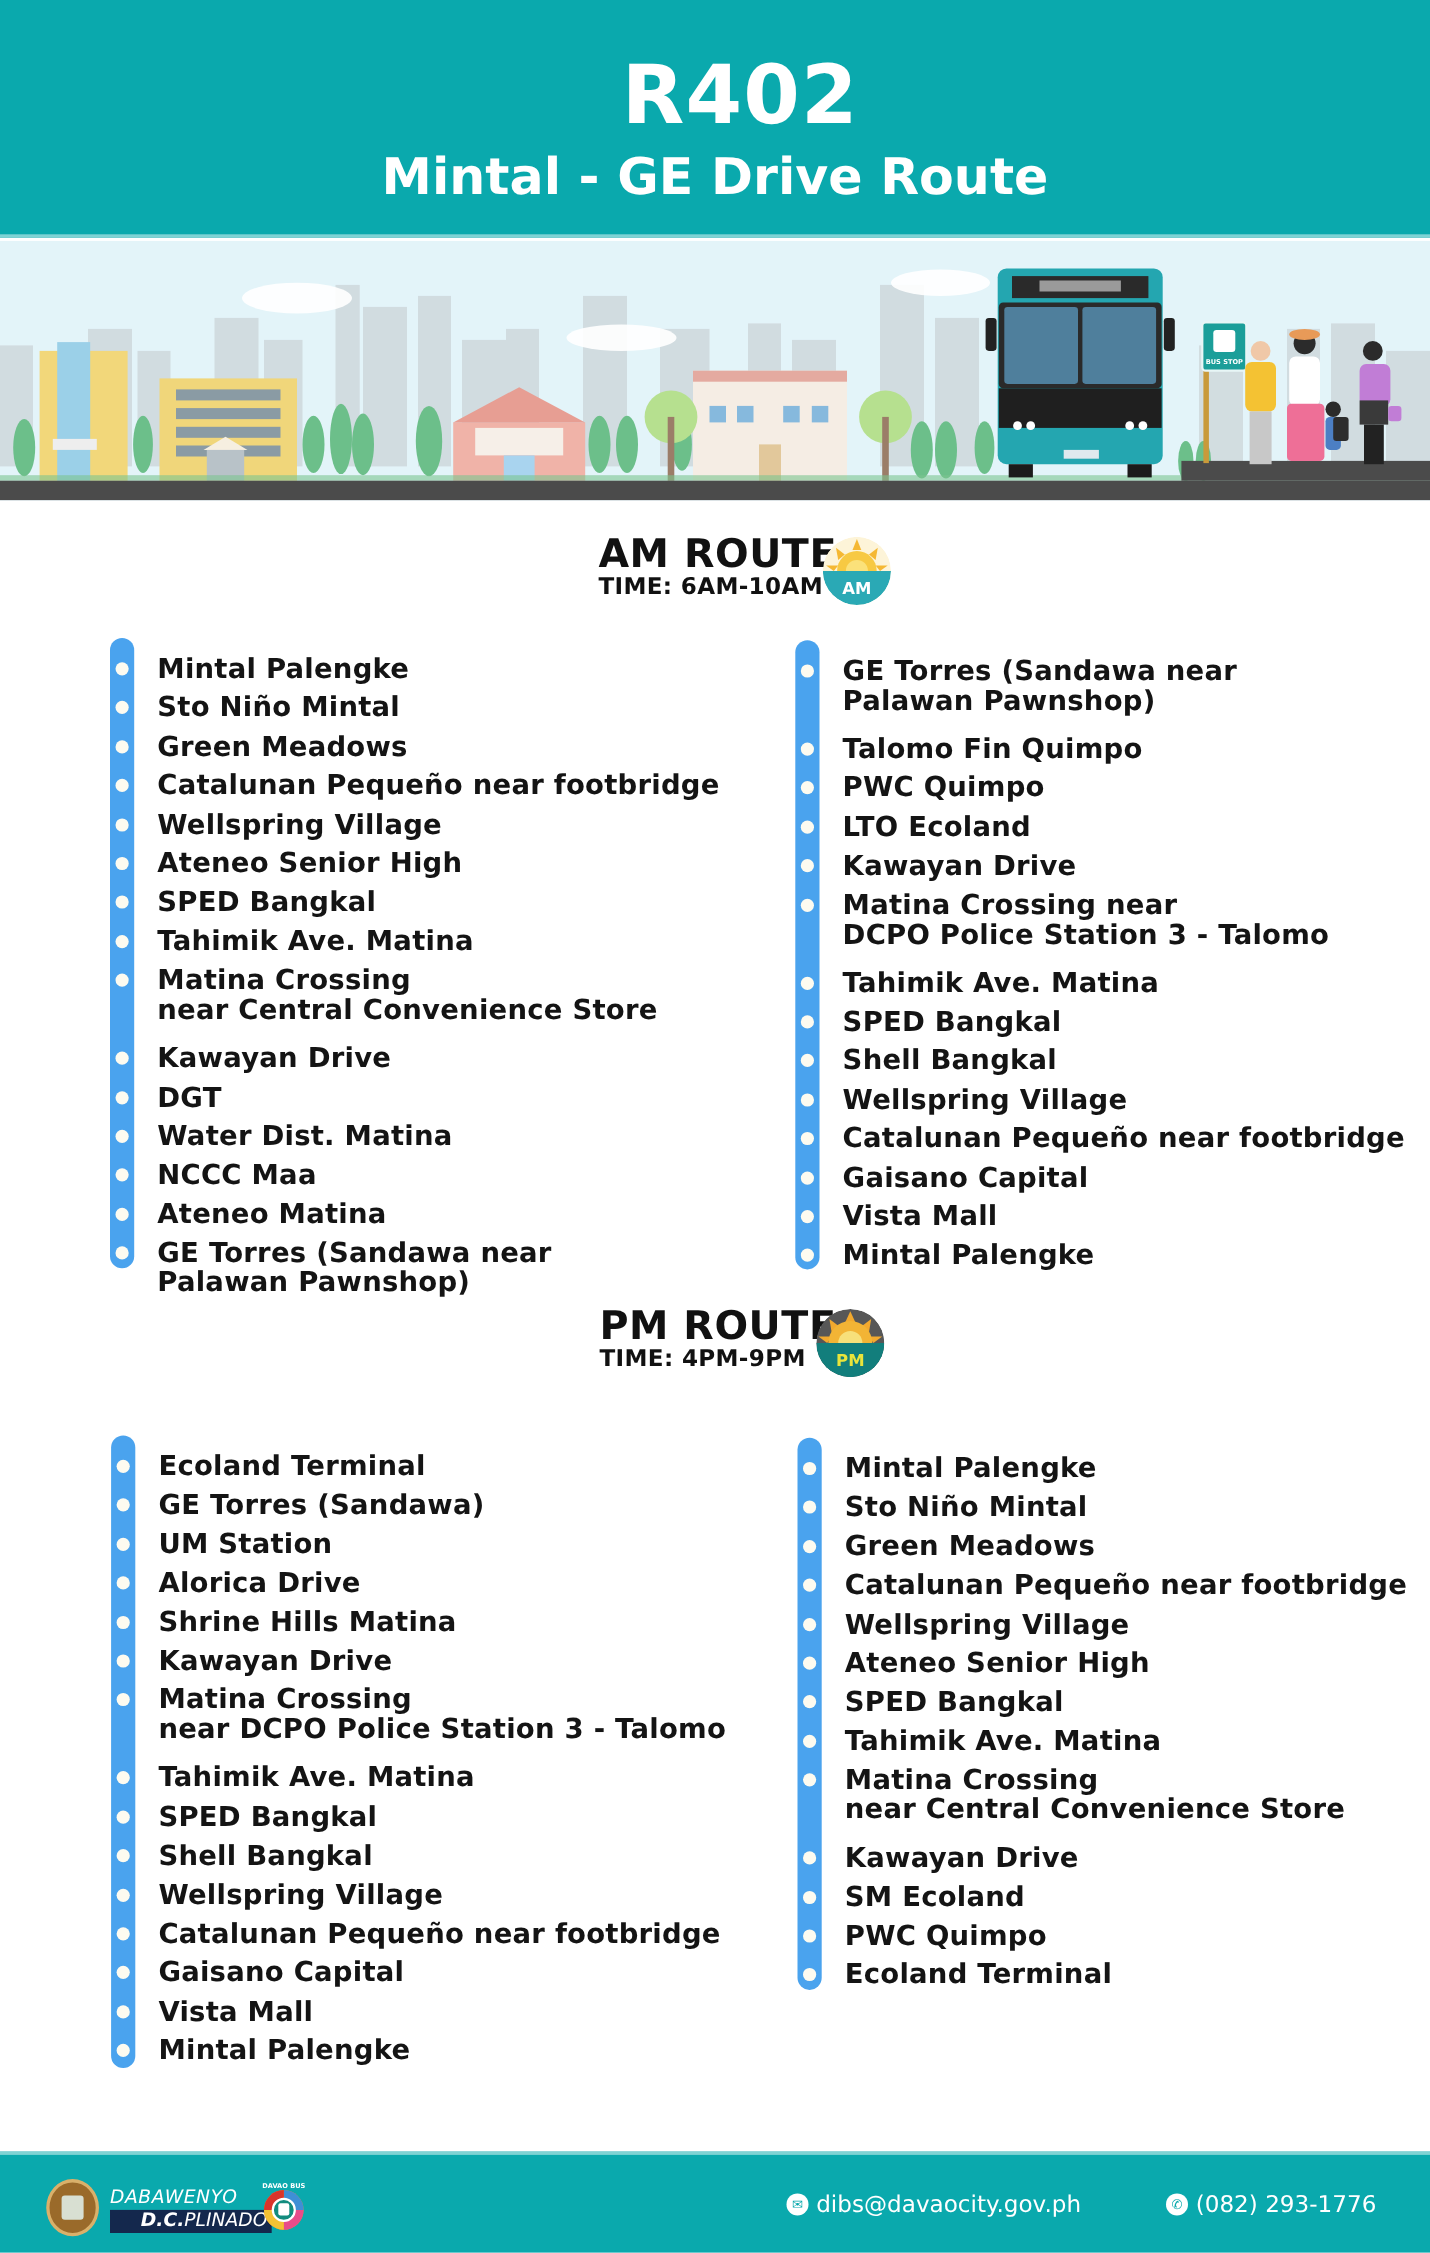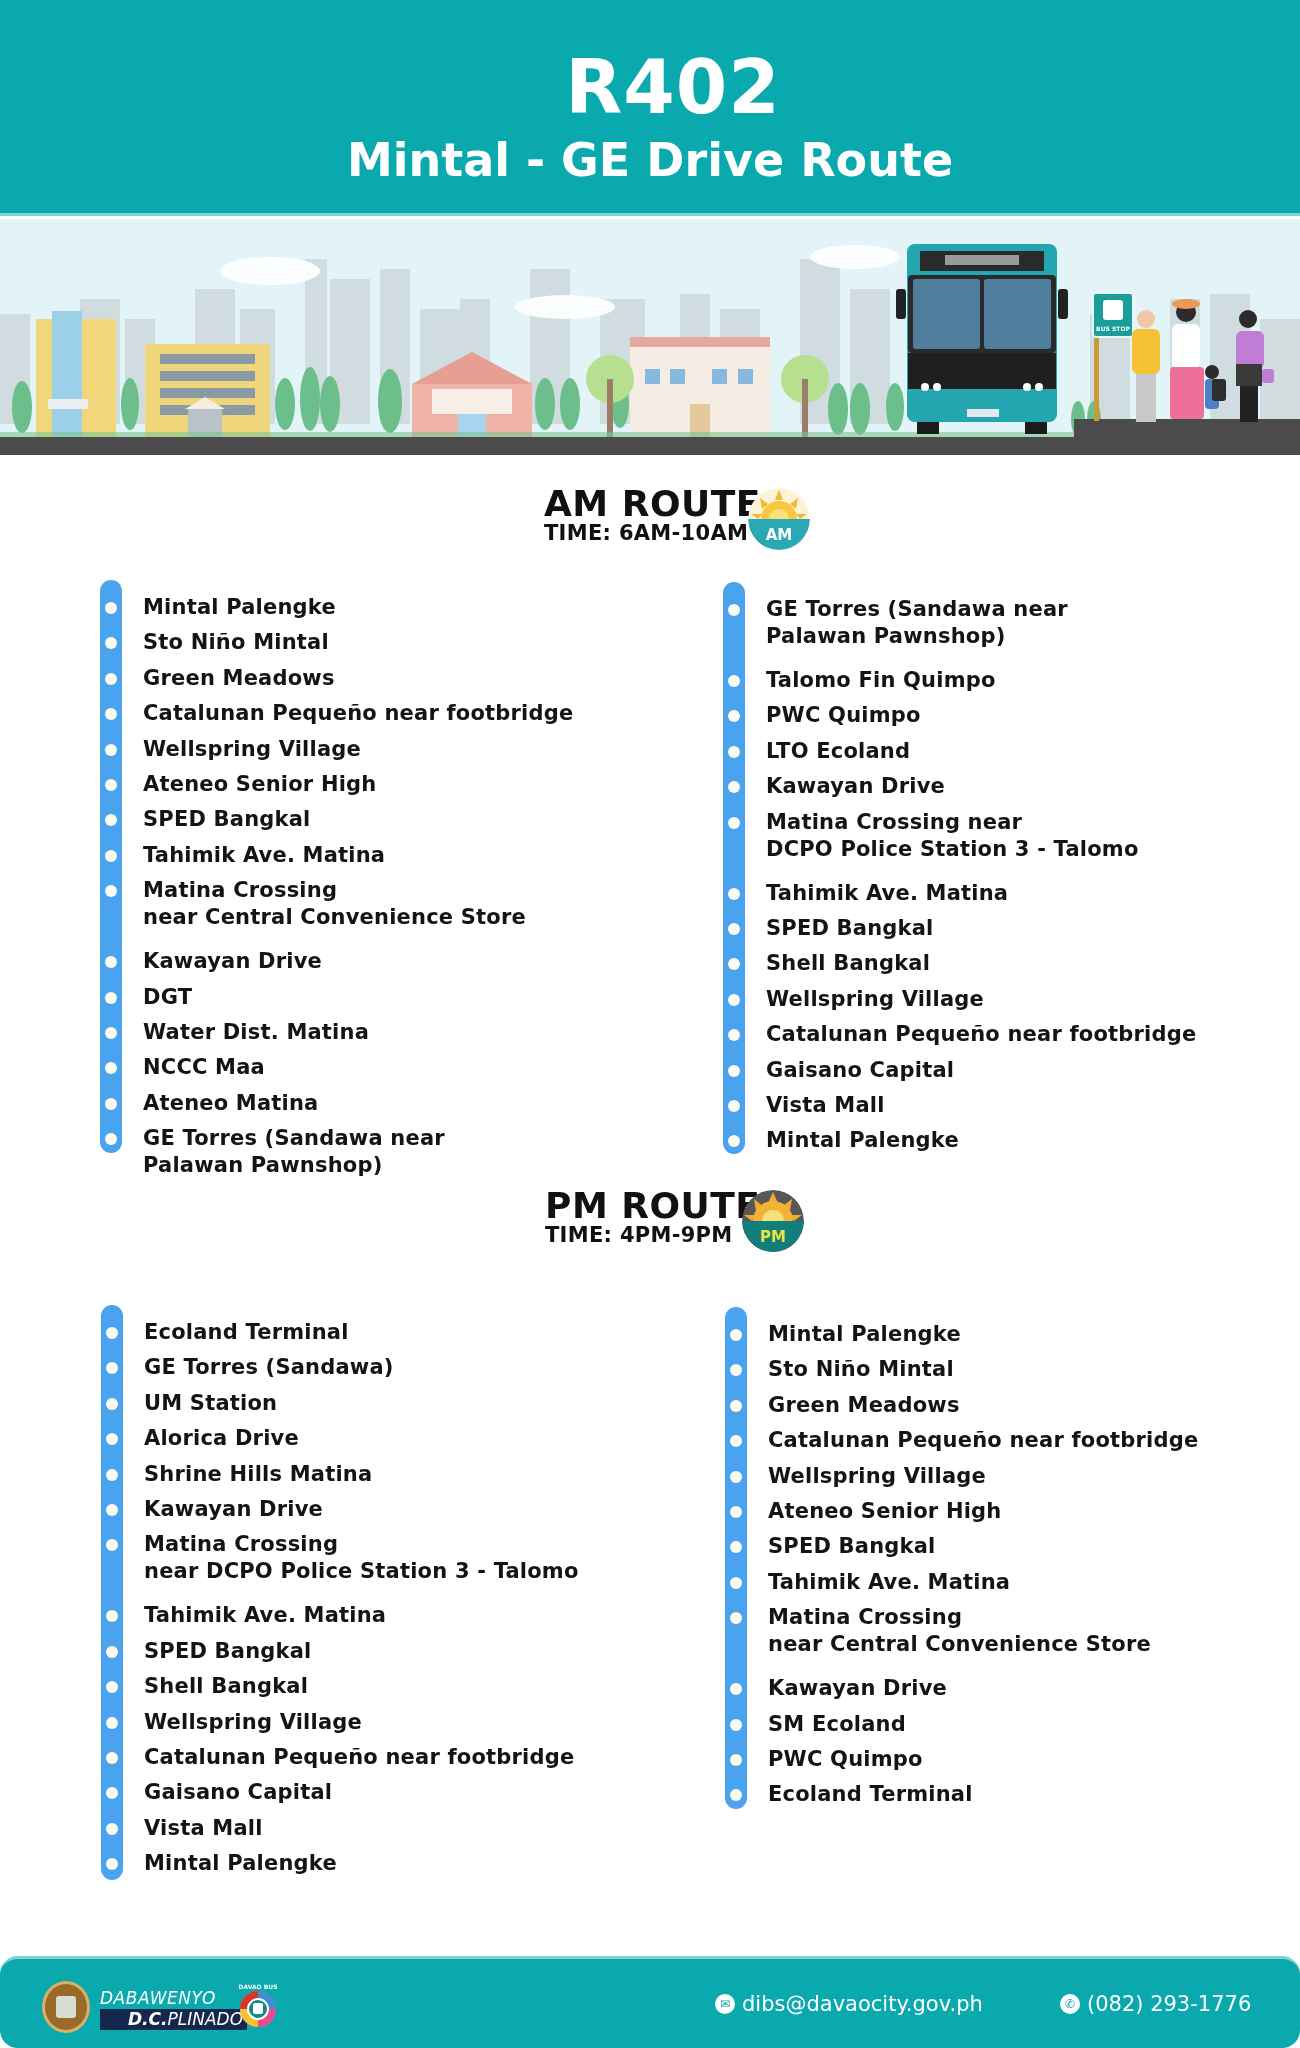--- a/index.html
+++ b/index.html
@@ -54,27 +54,27 @@
   .stop {
     position: absolute; left: 0;
   }
   .stop .dot {
     position: absolute; left: 5px; width: 12px; height: 12px; border-radius: 50%;
     background: #fdfbf0;
   }
   .stop .label {
     position: absolute; left: 43px; top: 0; white-space: pre;
     font-family: "DejaVu Sans", sans-serif; font-weight: bold;
-    font-size: 21px; line-height: 27px; color: #141414; letter-spacing: 0.2px;
+    font-size: 25px; line-height: 27px; color: #141414; letter-spacing: 0.2px;
   }
 
   
   .footer {
     position: absolute; left: 0; top: 1956px; width: 1300px; height: 92px;
-    background: #0aa9ad; border-top: 3px solid #7fd3d4; border-radius: 18px;
+    background: #0aa9ad; border-top: 3px solid #7fd3d4;
   }
   .seal {
     position: absolute; left: 42px; top: 22px; width: 48px; height: 52px; border-radius: 50%;
     background: #9a6a2a; border: 3px solid #d9b06a;
   }
   .seal::after {
     content: ""; position: absolute; left: 11px; top: 12px; width: 20px; height: 22px;
     background: #d8dfd2; border-radius: 3px;
   }
   .brand { position: absolute; left: 100px; top: 30px; width: 126px; }

